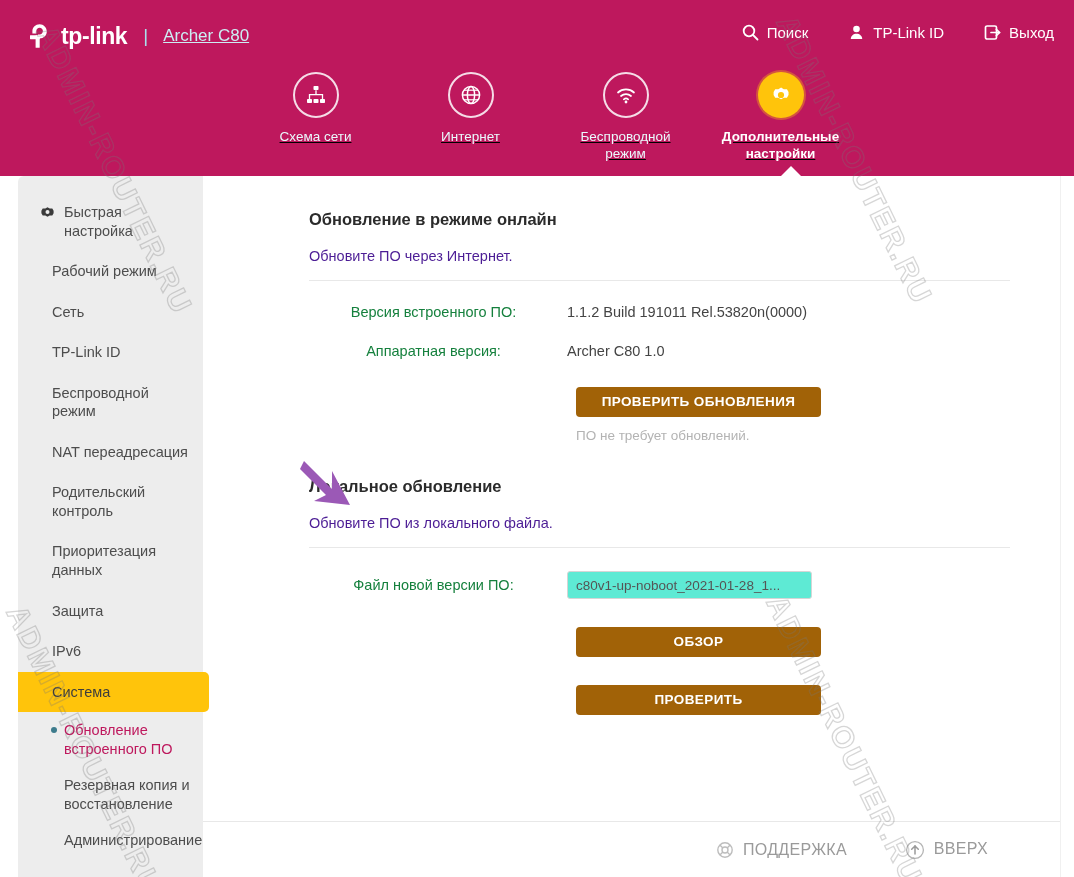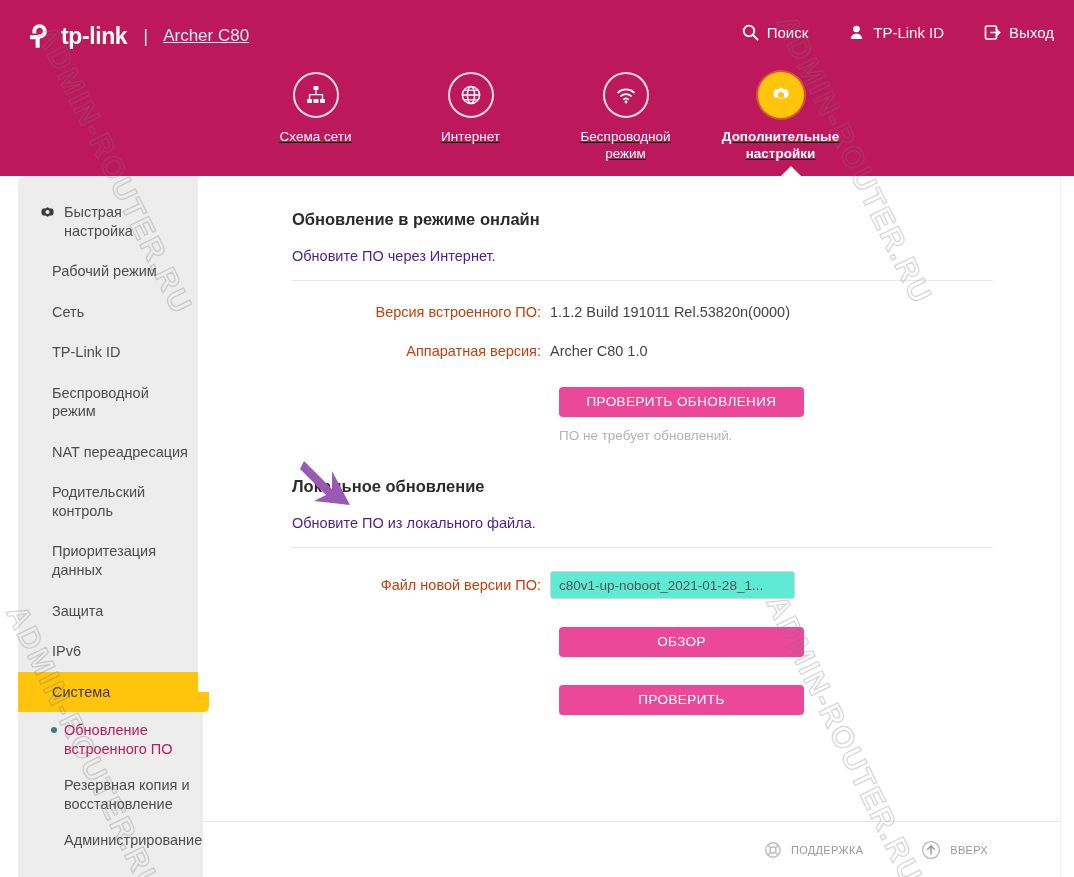--- a/index.html
+++ b/index.html
@@ -177,21 +177,21 @@
     left: 33px; top: 15px;
     width: 6px; height: 6px;
     border-radius: 50%;
     background: #3d7b8c;
   }
   .side-sub.selected { color: #be185d; }
 
   
   .content {
     position: absolute;
-    left: 198px; top: 0;
+    left: 215px; top: 0;
     width: 857px;
     height: 516px;
     background: #ffffff;
     padding: 26px 62px 0 94px;
   }
 
   .sect-title {
     font-size: 16.5px;
     font-weight: bold;
     color: #2b2b2b;
@@ -205,44 +205,45 @@
     border-bottom: 1px solid #e8e8e8;
   }
 
   .field-row {
     display: flex;
     align-items: center;
     margin-top: 23px;
   }
   .field-label {
     width: 258px;
-    text-align: right;
+    text-align: center;
     font-size: 14.5px;
-    color: #c2410c;
+    color: #15803d;
     padding-right: 9px;
   }
   .field-value {
     font-size: 14.5px;
     color: #444444;
   }
 
   .btn {
     display: block;
     width: 245px;
     height: 30px;
     line-height: 30px;
     text-align: center;
-    background: #ec4899;
+    background: #a16207;
     color: #ffffff;
     font-size: 13.5px;
     letter-spacing: .4px;
     border: none;
     border-radius: 4px;
     cursor: pointer;
     font-family: inherit;
+    font-weight: bold;
   }
   .btn-row {
     display: flex;
     margin-top: 28px;
   }
   .btn-offset { margin-left: 267px; }
 
   .note {
     margin-left: 267px;
     margin-top: 11px;
@@ -280,23 +281,23 @@
     border-top: 1px solid #e8e8e8;
     display: flex;
     align-items: center;
     justify-content: flex-end;
     gap: 58px;
     padding-right: 72px;
     background: #ffffff;
   }
   .footer-link {
     display: flex;
-    align-items: center;
+    align-items: flex-start;
     gap: 9px;
-    font-size: 11px;
+    font-size: 16px;
     color: #9a9a9a;
     letter-spacing: .3px;
     cursor: pointer;
   }
 
   
   .scrollbar {
     position: absolute;
     right: 0; top: 176px;
     width: 14px;

